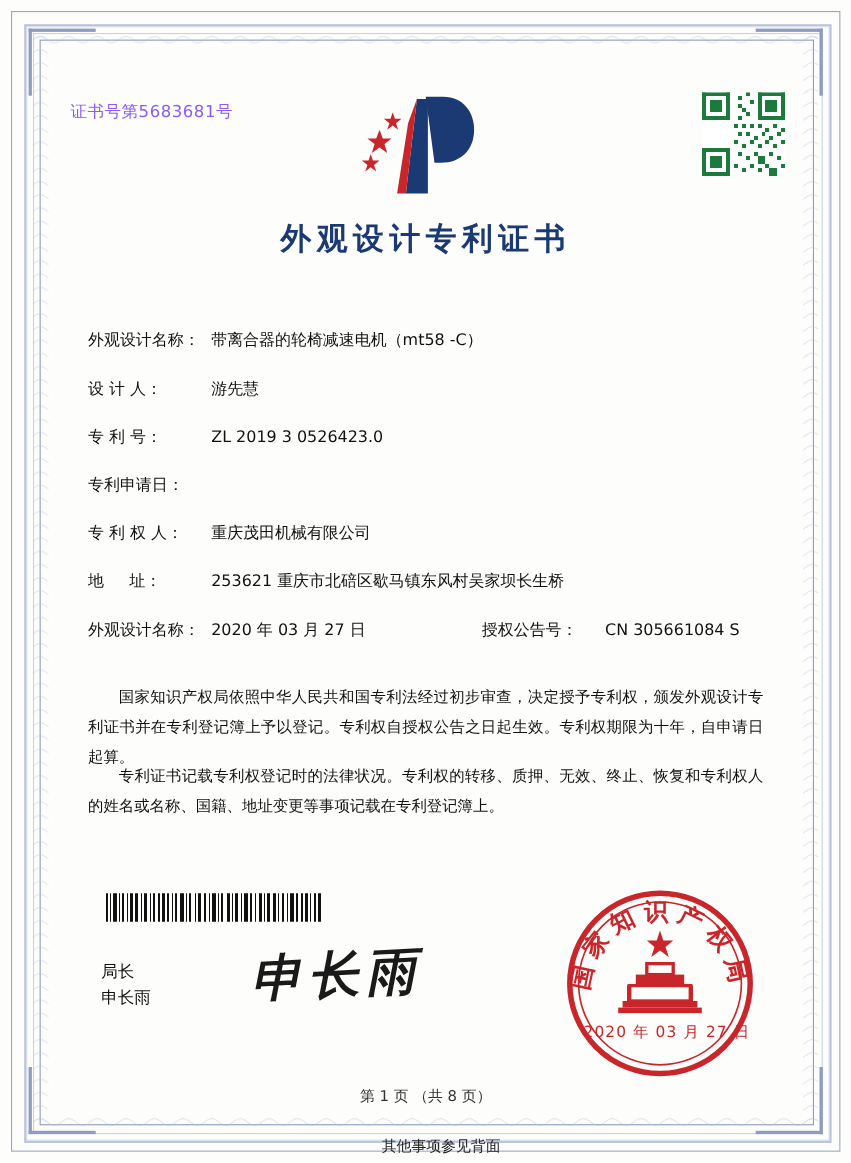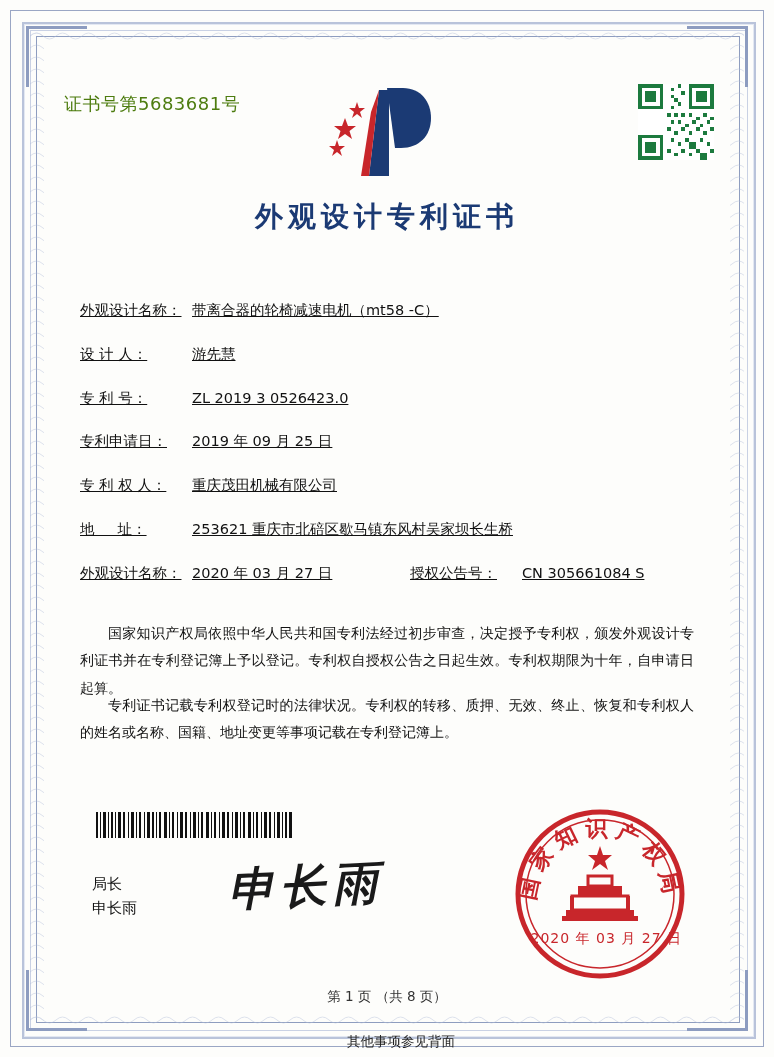--- a/index.html
+++ b/index.html
@@ -72,22 +72,22 @@
     height: 997px;
     pointer-events: none;
     opacity: .55;
   }
 
   
   .cert-no {
     position: absolute;
     left: 64px;
     top: 92px;
-    font-size: 18px;
-    color: #4d7c0f;
+    font-size: 15px;
+    color: #8b5cf6;
     letter-spacing: .5px;
     font-family: "DejaVu Sans", sans-serif;
   }
   .qr {
     position: absolute;
     right: 60px;
     top: 84px;
     width: 76px;
     height: 76px;
   }
@@ -121,38 +121,38 @@
     width: 620px;
     font-family: "DejaVu Sans", sans-serif;
     font-size: 14.5px;
     color: #111;
   }
   .field-row {
     display: flex;
     align-items: center;
     margin-bottom: 22px;
     line-height: 1.5;
-    text-decoration: underline;
   }
   .field-label {
     width: 112px;
     flex: 0 0 112px;
     white-space: pre;
   }
   .field-value {
     flex: 1;
   }
   .field-row.dual .field-value {
     flex: 0 0 auto;
     width: 218px;
   }
   .field-label2 {
     width: 112px;
     flex: 0 0 112px;
     white-space: pre;
+    margin-left: 28px;
   }
 
   
   .para {
     position: absolute;
     left: 80px;
     width: 614px;
     font-family: Liberation Sans, sans-serif;
     font-size: 14px;
     line-height: 1.95;
@@ -347,21 +347,20 @@
     <div class="field-row">
       <div class="field-label">设 计 人：</div>
       <div class="field-value">游先慧</div>
     </div>
     <div class="field-row">
       <div class="field-label">专 利 号：</div>
       <div class="field-value">ZL 2019 3 0526423.0</div>
     </div>
     <div class="field-row">
       <div class="field-label">专利申请日：</div>
-      <div class="field-value">2019 年 09 月 25 日</div>
     </div>
     <div class="field-row">
       <div class="field-label">专 利 权 人：</div>
       <div class="field-value">重庆茂田机械有限公司</div>
     </div>
     <div class="field-row">
       <div class="field-label">地     址：</div>
       <div class="field-value">253621 重庆市北碚区歇马镇东风村吴家坝长生桥</div>
     </div>
     <div class="field-row dual">

